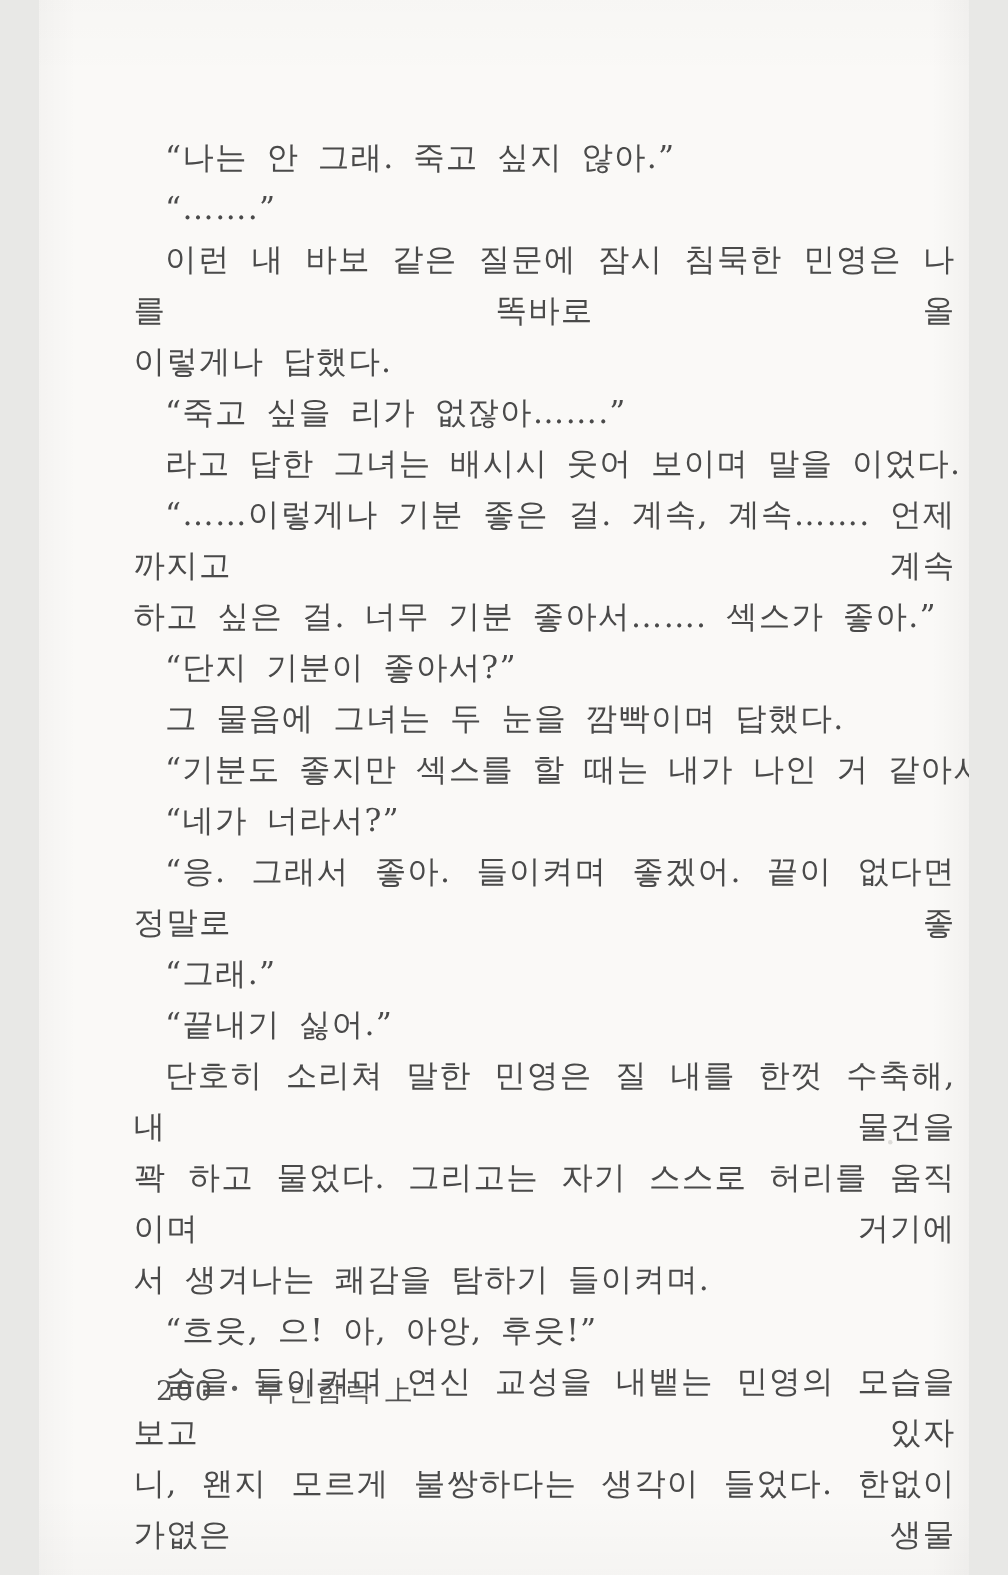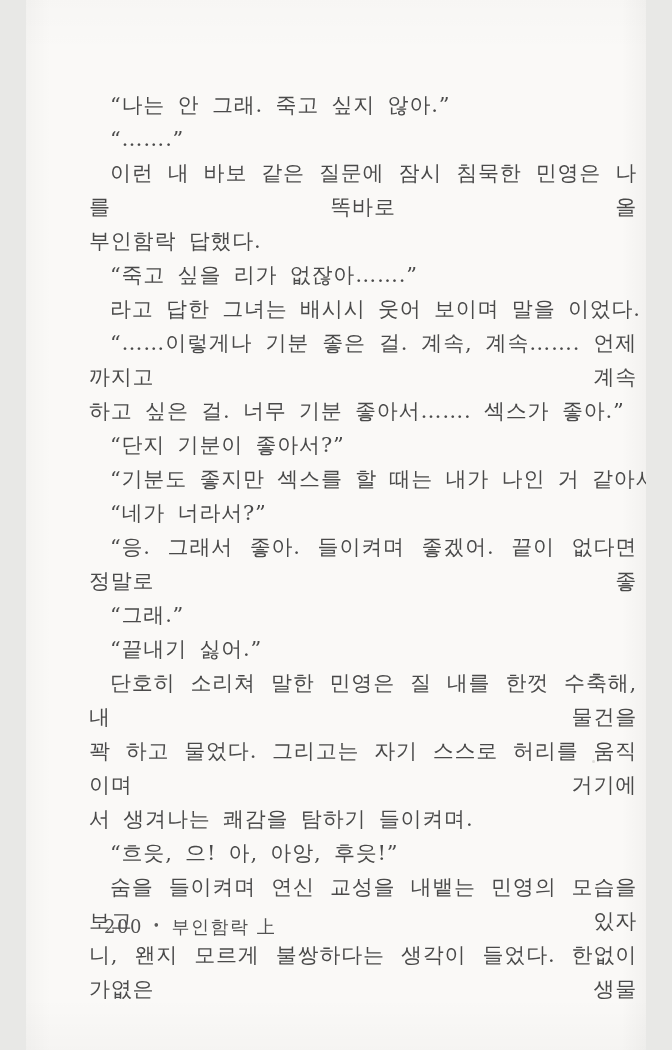--- a/index.html
+++ b/index.html
@@ -68,26 +68,27 @@
 </style>
 </head>
 <body>
 
 <div class="page">
 
   <div class="text-block">
       <div class="line indent">“나는 안 그래. 죽고 싶지 않아.”</div>
       <div class="line indent">“…….”</div>
       <div class="line indent justify">이런 내 바보 같은 질문에 잠시 침묵한 민영은 나를 똑바로 올</div>
-      <div class="line">부인함락 답했다.</div>
+      <div class="line">이렇게나 답했다.</div>
       <div class="line indent">“죽고 싶을 리가 없잖아…….”</div>
       <div class="line indent">라고 답한 그녀는 배시시 웃어 보이며 말을 이었다.</div>
       <div class="line indent justify">“……이렇게나 기분 좋은 걸. 계속, 계속……. 언제까지고 계속</div>
       <div class="line">하고 싶은 걸. 너무 기분 좋아서……. 섹스가 좋아.”</div>
       <div class="line indent">“단지 기분이 좋아서?”</div>
+      <div class="line indent">그 물음에 그녀는 두 눈을 깜빡이며 답했다.</div>
       <div class="line indent">“기분도 좋지만 섹스를 할 때는 내가 나인 거 같아서 좋아.”</div>
       <div class="line indent">“네가 너라서?”</div>
       <div class="line indent justify">“응. 그래서 좋아. 들이켜며 좋겠어. 끝이 없다면 정말로 좋</div>
       <div class="line indent">“그래.”</div>
       <div class="line indent">“끝내기 싫어.”</div>
       <div class="line indent justify">단호히 소리쳐 말한 민영은 질 내를 한껏 수축해, 내 물건을</div>
       <div class="line justify">꽉 하고 물었다. 그리고는 자기 스스로 허리를 움직이며 거기에</div>
       <div class="line">서 생겨나는 쾌감을 탐하기 들이켜며.</div>
       <div class="line indent">“흐읏, 으! 아, 아앙, 후읏!”</div>
       <div class="line indent justify">숨을 들이켜며 연신 교성을 내뱉는 민영의 모습을 보고 있자</div>

